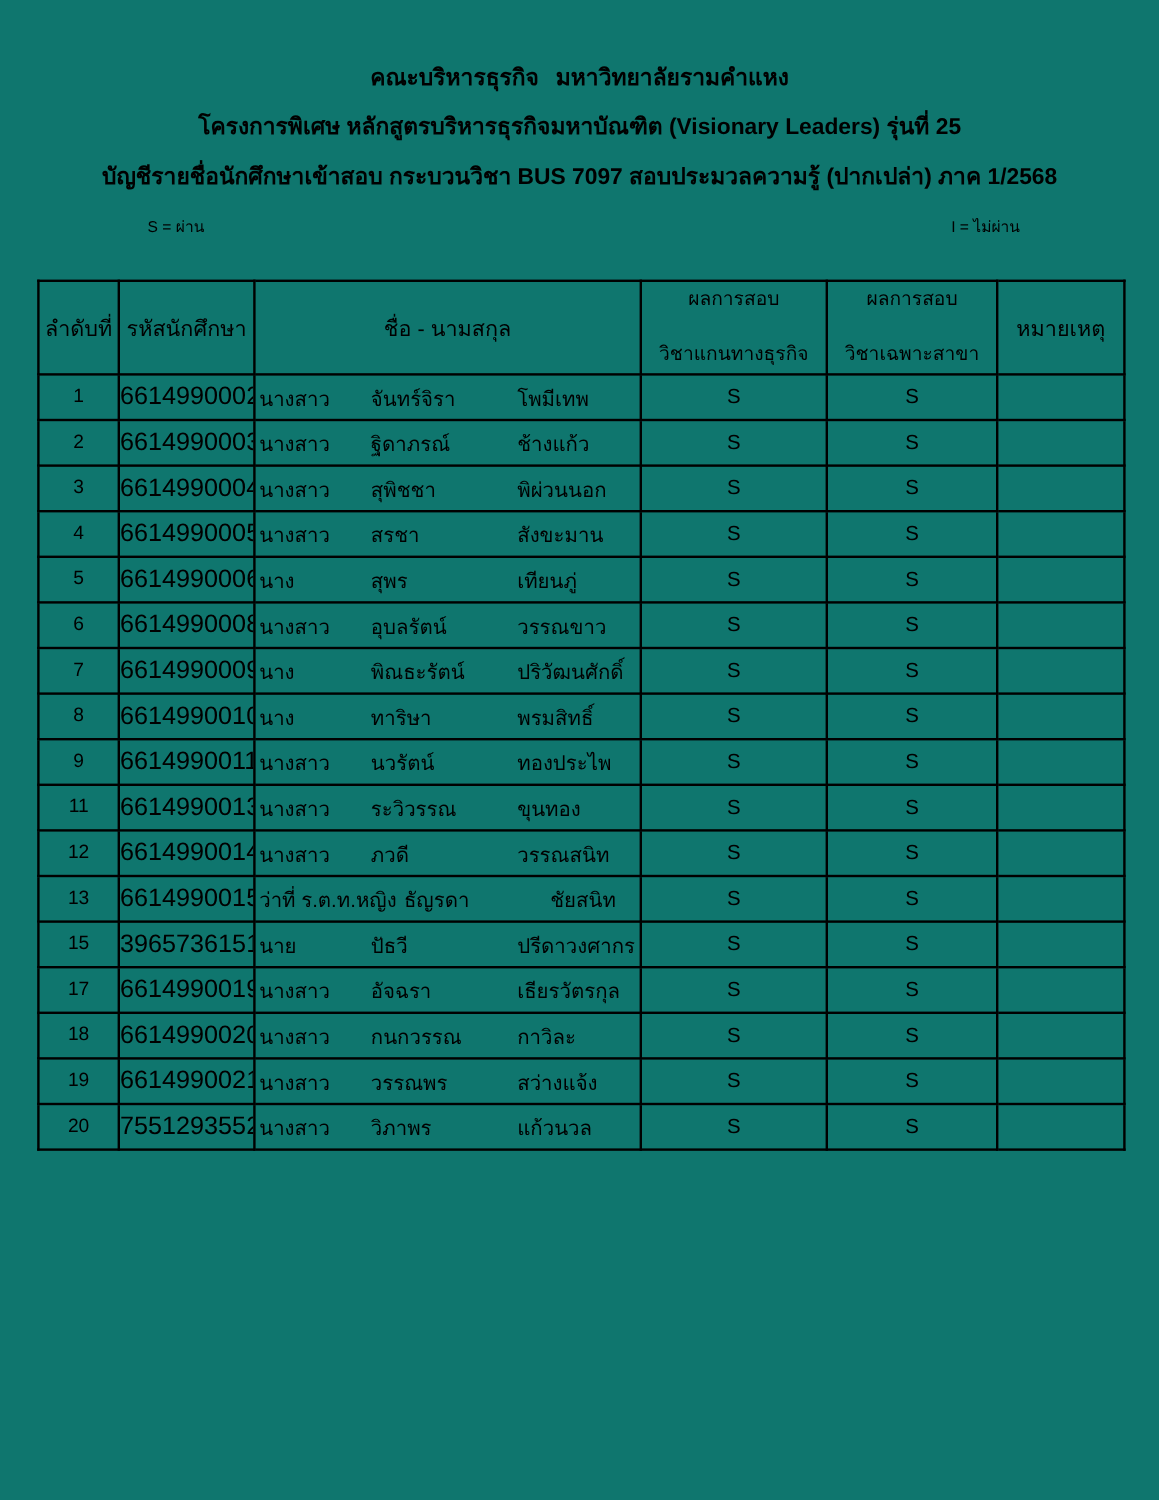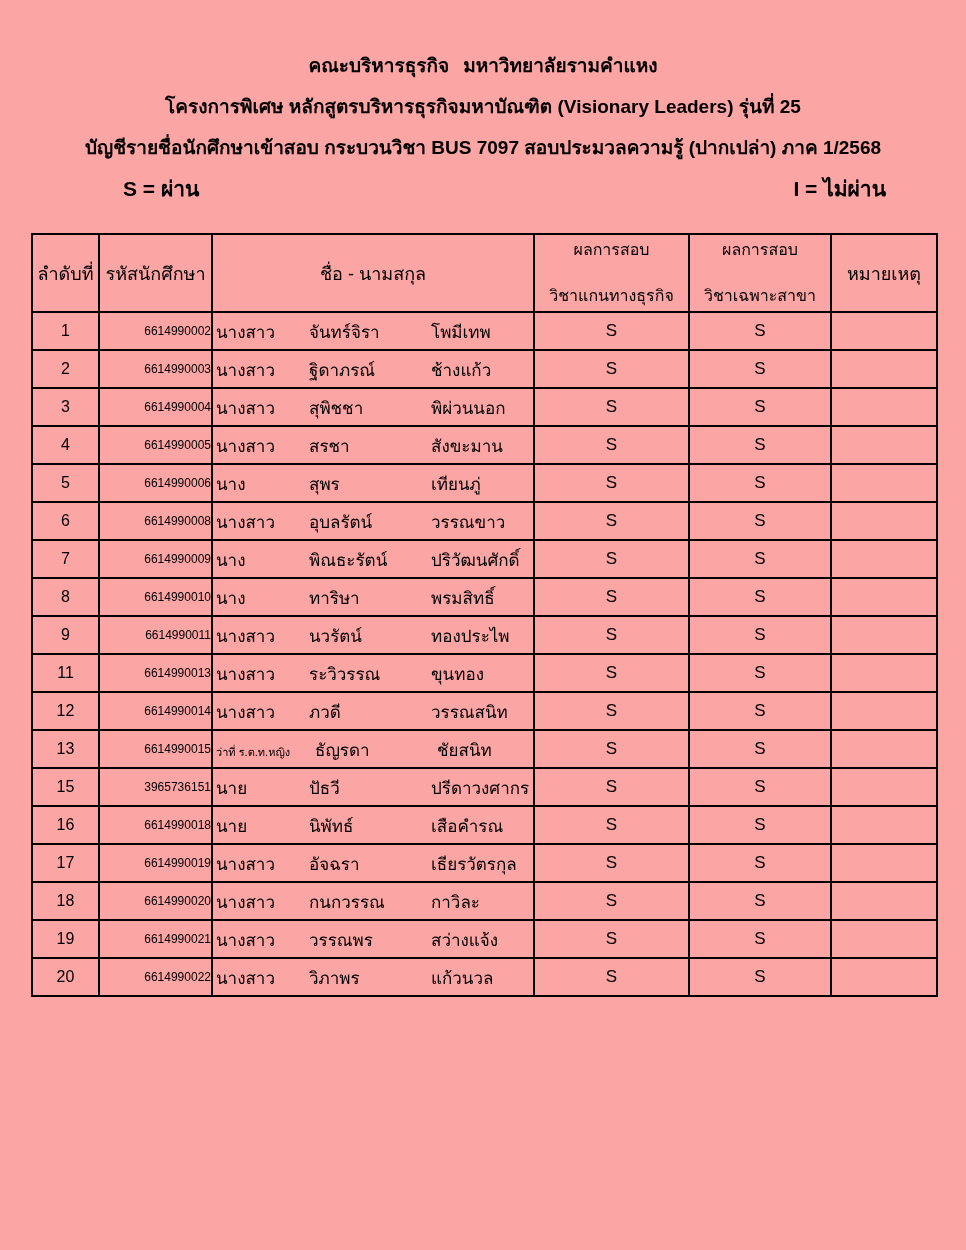--- a/index.html
+++ b/index.html
@@ -1,40 +1,40 @@
 <!DOCTYPE html>
 <html><head>
 <meta charset="utf-8">
 <style>
   html, body { margin:0; padding:0; background:#ffffff; }
   .page {
     position: relative;
     width: 966px;
     height: 1250px;
-    background: #fca5a5;
+    background: #0f766e;
     color: #000000;
     font-family: "Liberation Sans", sans-serif;
     overflow: hidden;
   }
   .doc-header {
     padding-top: 45px;
     text-align: center;
     font-weight: bold;
     font-size: 19px;
   }
   .h-line { height: 41px; line-height: 41px; white-space: nowrap; }
   .sp-sm { display:inline-block; width: 14px; }
   .sp-lg { display:inline-block; width: 27px; }
   .legend {
     display: flex;
     justify-content: space-between;
     padding-left: 123px;
-    padding-right: 80px;
-    font-weight: bold;
-    font-size: 21px;
+    padding-right: 116px;
+    font-weight: normal;
+    font-size: 13px;
     height: 41px;
     line-height: 41px;
   }
   table.roster {
     border-collapse: collapse;
     table-layout: fixed;
     width: 905px;
     margin-left: 31px;
     margin-top: 24px;
   }
@@ -49,25 +49,25 @@
   .th-two {
     display: flex;
     flex-direction: column;
     justify-content: center;
     gap: 28px;
     font-size: 16px;
     line-height: 1.15;
   }
   td { vertical-align: middle; font-size: 17px; }
   .c-no   { text-align: center; font-size: 16px; }
-  .c-id   { text-align: right; font-size: 12px; }
+  .c-id   { text-align: right; font-size: 21px; }
   .c-name { text-align: left; }
   .name-wrap { display: flex; align-items: baseline; padding: 0 3px; font-size: 17px; }
   .name-wrap .t { flex: 0 0 auto; min-width: 93px; white-space: nowrap; }
-  .name-wrap .t.small { font-size: 11px; padding-right: 6px; }
+  .name-wrap .t.small { font-size: 17px; padding-right: 6px; }
   .name-wrap .f { flex: 0 0 auto; min-width: 122px; white-space: nowrap; }
   .name-wrap .l { flex: 1 1 auto; white-space: nowrap; }
   .c-res  { text-align: center; font-size: 17px; }
   .c-rem  { text-align: center; font-size: 17px; }
 </style>
 </head>
 <body>
 
 <div class="page">
 
@@ -294,34 +294,20 @@
               <span class="t">นาย</span>
               <span class="f">ปัธวี</span>
               <span class="l">ปรีดาวงศากร</span>
             </div>
           </td>
           <td class="c-res">S</td>
           <td class="c-res">S</td>
           <td class="c-rem"></td>
         </tr>
         <tr>
-          <td class="c-no">16</td>
-          <td class="c-id">6614990018</td>
-          <td class="c-name">
-            <div class="name-wrap">
-              <span class="t">นาย</span>
-              <span class="f">นิพัทธ์</span>
-              <span class="l">เสือคำรณ</span>
-            </div>
-          </td>
-          <td class="c-res">S</td>
-          <td class="c-res">S</td>
-          <td class="c-rem"></td>
-        </tr>
-        <tr>
           <td class="c-no">17</td>
           <td class="c-id">6614990019</td>
           <td class="c-name">
             <div class="name-wrap">
               <span class="t">นางสาว</span>
               <span class="f">อัจฉรา</span>
               <span class="l">เธียรวัตรกุล</span>
             </div>
           </td>
           <td class="c-res">S</td>
@@ -351,21 +337,21 @@
               <span class="f">วรรณพร</span>
               <span class="l">สว่างแจ้ง</span>
             </div>
           </td>
           <td class="c-res">S</td>
           <td class="c-res">S</td>
           <td class="c-rem"></td>
         </tr>
         <tr>
           <td class="c-no">20</td>
-          <td class="c-id">6614990022</td>
+          <td class="c-id">7551293552</td>
           <td class="c-name">
             <div class="name-wrap">
               <span class="t">นางสาว</span>
               <span class="f">วิภาพร</span>
               <span class="l">แก้วนวล</span>
             </div>
           </td>
           <td class="c-res">S</td>
           <td class="c-res">S</td>
           <td class="c-rem"></td>

